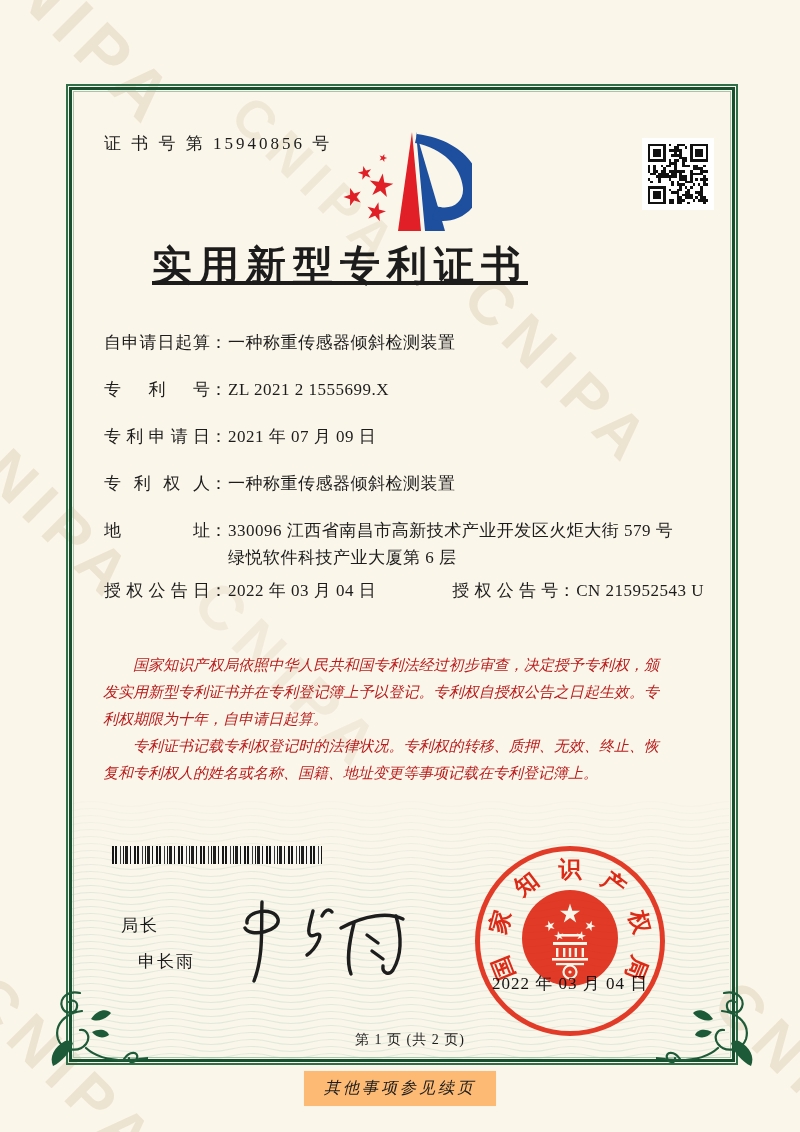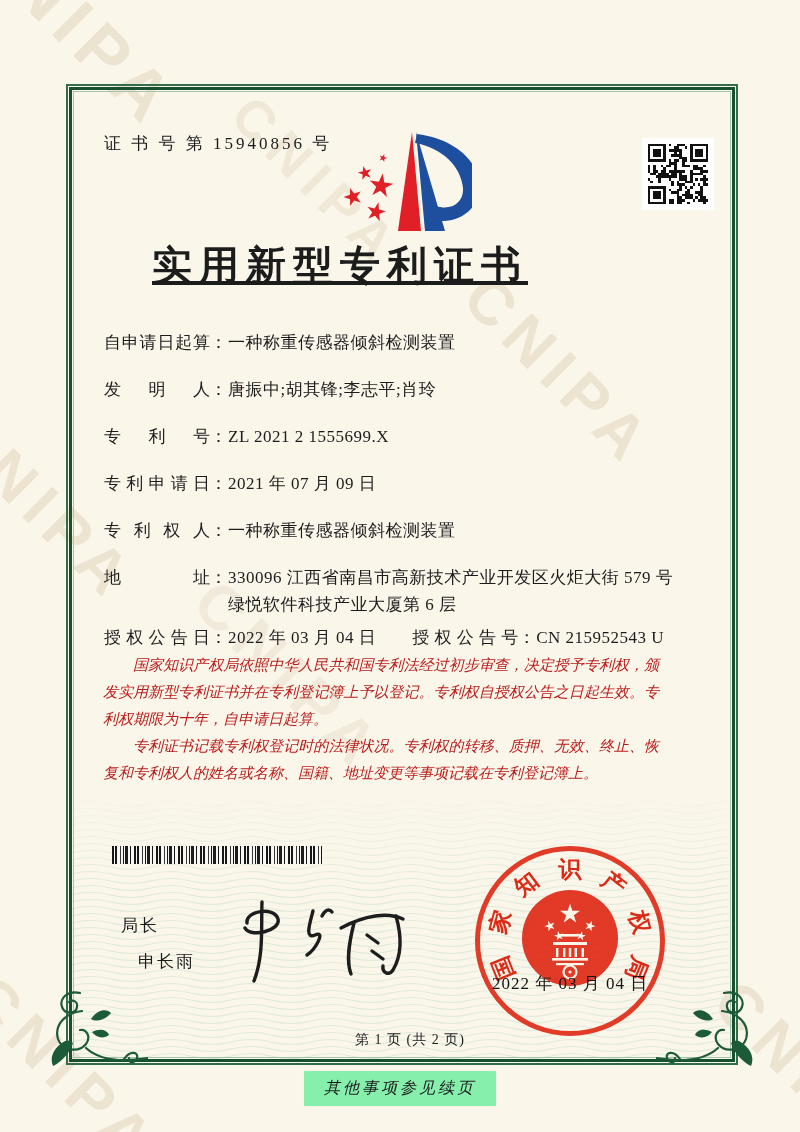--- a/index.html
+++ b/index.html
@@ -41,21 +41,21 @@
   .title{position:absolute;left:0;top:238px;width:680px;text-align:center;
     font-size:40px;font-weight:bold;letter-spacing:7px;z-index:3;text-decoration:underline;}
   
   .fields{position:absolute;left:104px;top:330px;width:560px;z-index:3;font-size:17px;}
   .frow{line-height:26px;margin-bottom:21px;white-space:nowrap;}
   .flabel{display:inline-block;width:106px;text-align:justify;text-align-last:justify;
     vertical-align:top;}
   .fcolon{display:inline-block;width:18px;vertical-align:top;}
   .fvalue{display:inline-block;vertical-align:top;letter-spacing:0.5px;}
   .fvalue2{padding-left:124px;line-height:24px;margin-top:2px;letter-spacing:0.5px;}
-  .grant-pair{margin-left:36px;}
+  .grant-pair{margin-left:76px;}
   .addr-row{margin-bottom:8px;}
   
   .paras{position:absolute;left:103px;top:652px;width:556px;z-index:3;
     font-size:15px;line-height:27px;font-style:italic;color:#b91c1c;}
   .paras p{margin:0;text-indent:2em;text-align:justify;}
   
   .barcode{position:absolute;left:112px;top:846px;width:210px;height:18px;z-index:3;
     background:repeating-linear-gradient(90deg,
       #161616 0 2px,#f7f6f0 2px 3px,#161616 3px 5px,#f7f6f0 5px 8px,
       #3a3a3a 8px 9px,#f7f6f0 9px 11px,#161616 11px 12px,#f7f6f0 12px 13px,
@@ -69,21 +69,21 @@
   .seal-ring{position:absolute;inset:0;border:5px solid rgba(224,43,24,0.92);border-radius:50%;}
   .seal-ch{position:absolute;left:50%;top:50%;font-size:23px;font-weight:bold;
     color:#dc2a16;transform:translate(-50%,-50%) rotate(var(--a)) translateY(-72px);}
   .emblem{position:absolute;left:45px;top:42px;}
   .seal-date{position:absolute;left:492px;top:972px;font-size:17px;letter-spacing:1px;
     color:#141414;z-index:4;}
   
   .page-no{position:absolute;left:0;top:1031px;width:800px;text-align:center;
     font-size:14px;letter-spacing:1px;z-index:3;margin-left:10px;}
   .cont-note{position:absolute;left:50%;top:1071px;transform:translateX(-50%);
-    background:#86efac;padding:7px 20px;font-size:16px;font-style:italic;
+    background:#fdba74;padding:7px 20px;font-size:16px;font-style:italic;
     letter-spacing:3px;z-index:3;box-shadow:0 0 2px rgba(0,0,0,0.04);}
 </style>
 </head>
 <body>
 
 <div class="wm wm1">CNIPA</div>
 <div class="wm wm2">CNIPA</div>
 <div class="wm wm3">CNIPA</div>
 <div class="wm wm4">CNIPA</div>
 <div class="wm wm5">CNIPA</div>
@@ -363,23 +363,20 @@
     <rect x="3" y="19" width="3" height="3" fill="#111"></rect>
   </svg>
 
 <div class="title">实用新型专利证书</div>
 
 <div class="fields">
   <div class="frow">
     <span class="flabel">自申请日起算</span><span class="fcolon">：</span><span class="fvalue">一种称重传感器倾斜检测装置</span>
   </div>
   <div class="frow">
-    <span class="flabel">发明人</span><span class="fcolon">：</span><span class="fvalue">唐振中;胡其锋;李志平;肖玲</span>
-  </div>
-  <div class="frow">
     <span class="flabel">专利号</span><span class="fcolon">：</span><span class="fvalue">ZL 2021 2 1555699.X</span>
   </div>
   <div class="frow">
     <span class="flabel">专利申请日</span><span class="fcolon">：</span><span class="fvalue">2021 年 07 月 09 日</span>
   </div>
   <div class="frow">
     <span class="flabel">专利权人</span><span class="fcolon">：</span><span class="fvalue">一种称重传感器倾斜检测装置</span>
   </div>
   <div class="frow addr-row">
     <span class="flabel">地址</span><span class="fcolon">：</span><span class="fvalue">330096 江西省南昌市高新技术产业开发区火炬大街 579 号</span>

